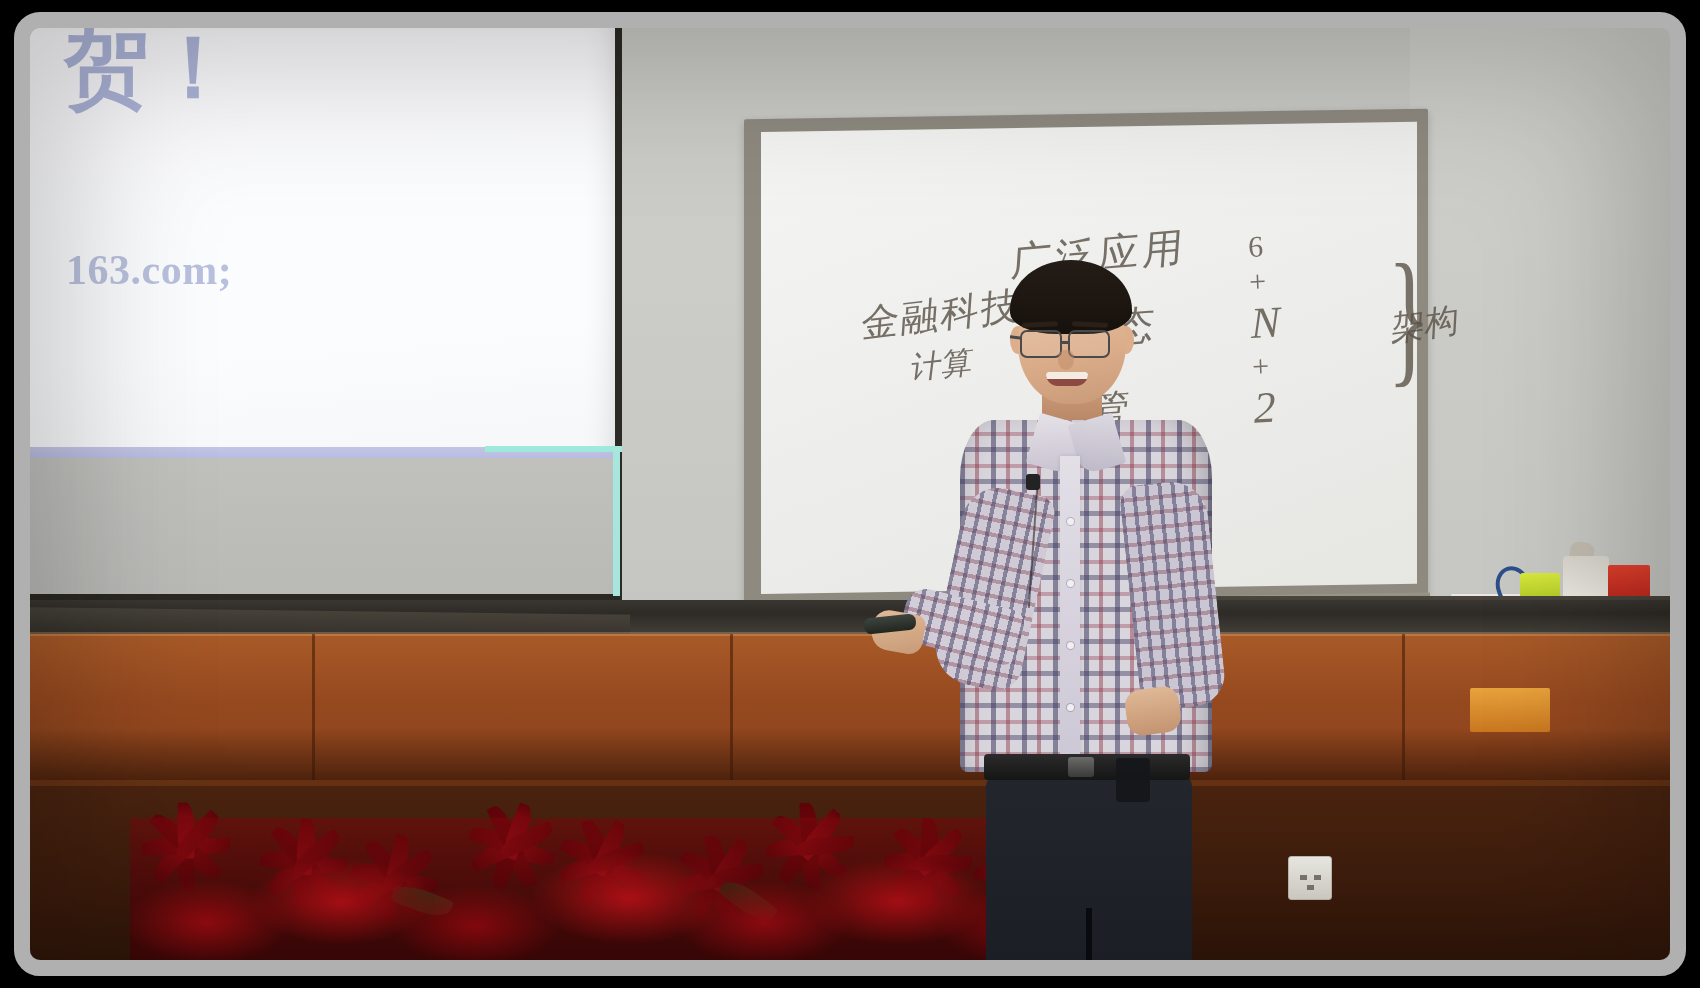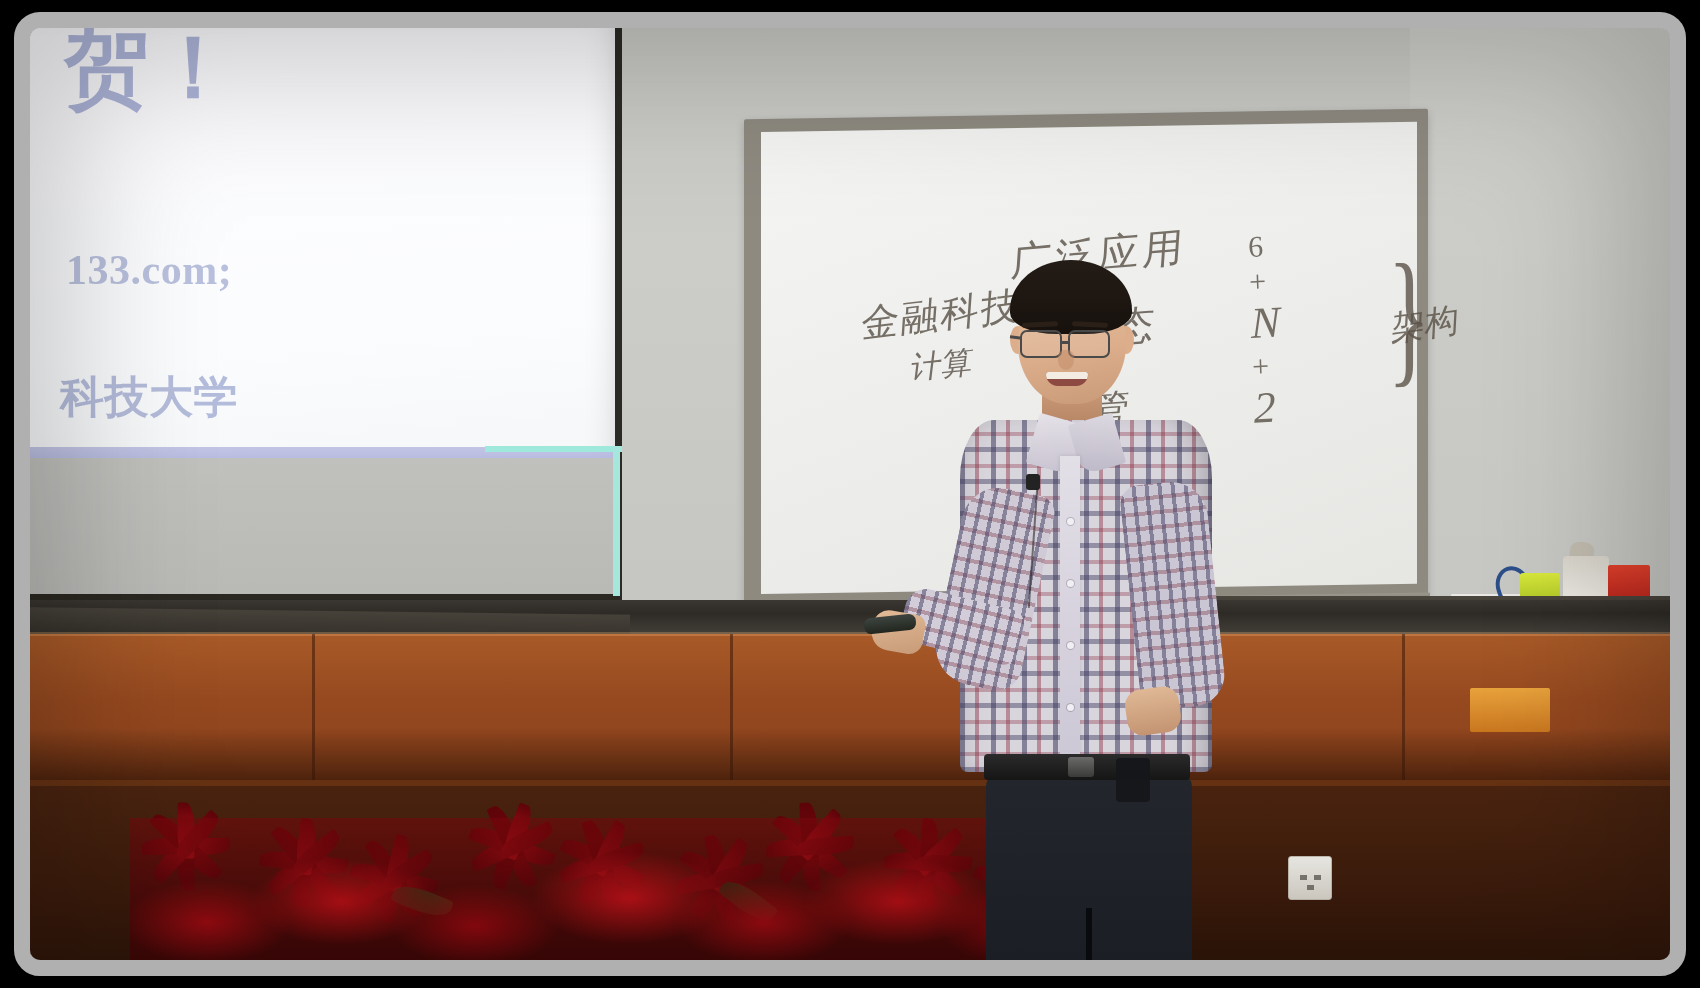--- a/index.html
+++ b/index.html
@@ -470,22 +470,21 @@
 <body>
 
 <div id="photo-frame">
   <div id="photo-inner">
 
     <div class="wall"></div>
     <div class="wall-right"></div>
 
     <div id="projection-screen">
       <div class="slide-text" id="slide-title">贺！</div>
-      <div class="slide-text" id="slide-email1">133.com;</div>
-      <div class="slide-text" id="slide-org">科技大学</div>
+      <div class="slide-text" id="slide-email1">163.com;</div>
       <div id="screen-band"></div>
       <div id="screen-lower"></div>
       <div id="screen-teal-l"></div>
       <div id="screen-teal-r"></div>
     </div>
 
     <div id="whiteboard">
       <div id="whiteboard-surface">
         <div class="wb-ink" id="wb-l1">金融科技</div>
         <div class="wb-ink" id="wb-l2">计算</div>

